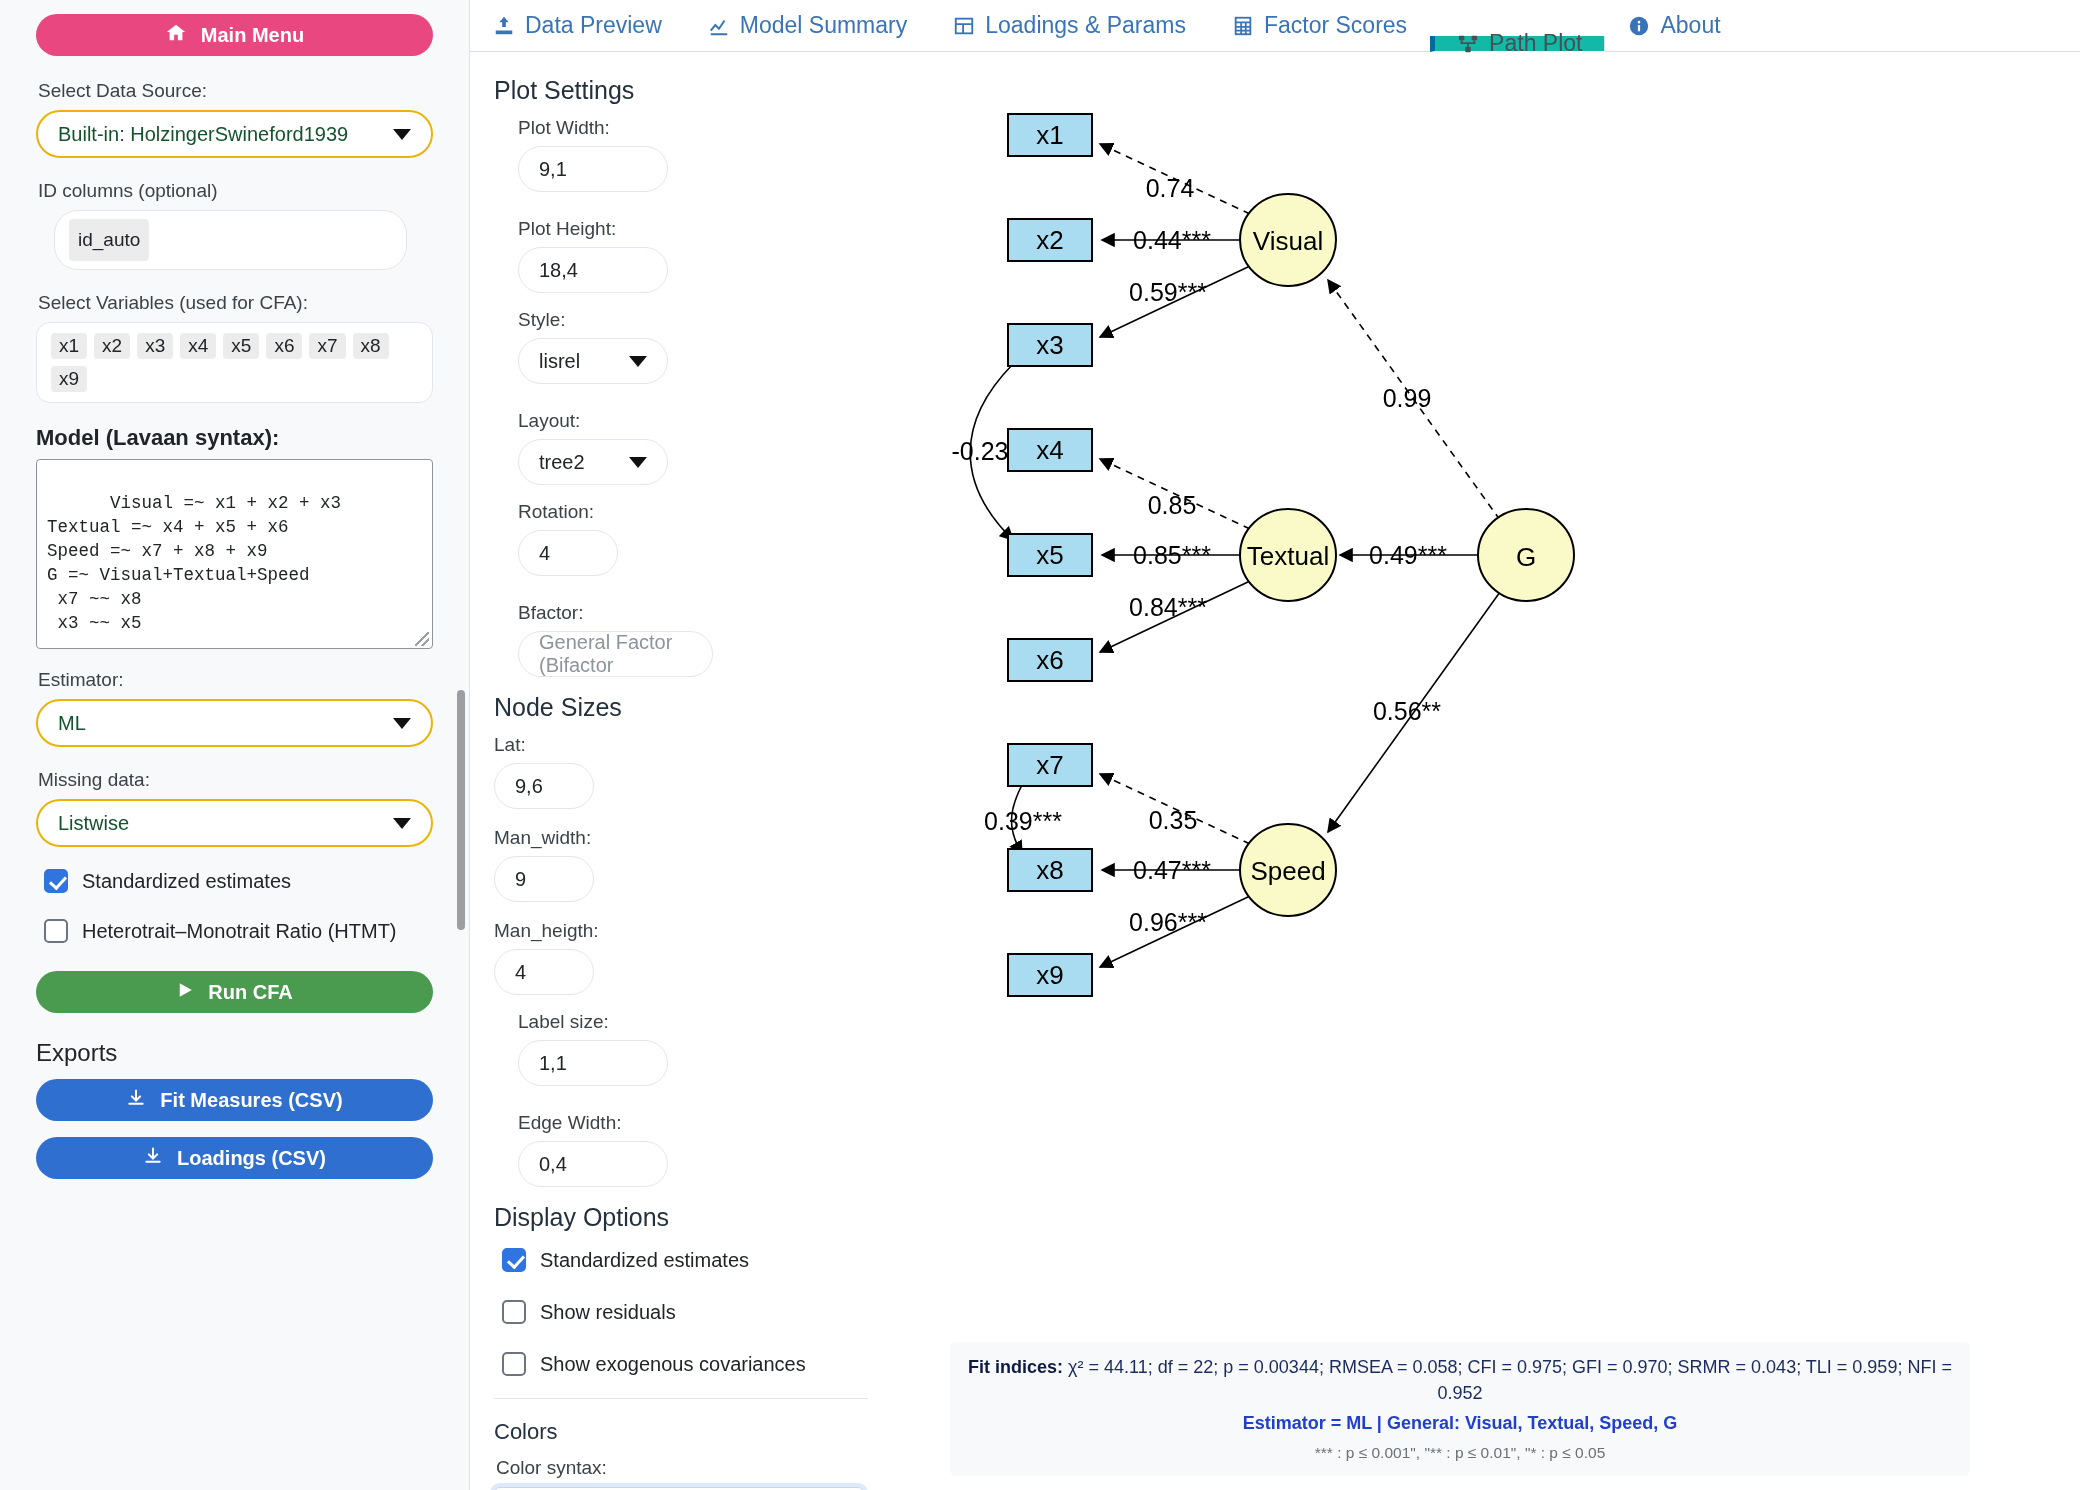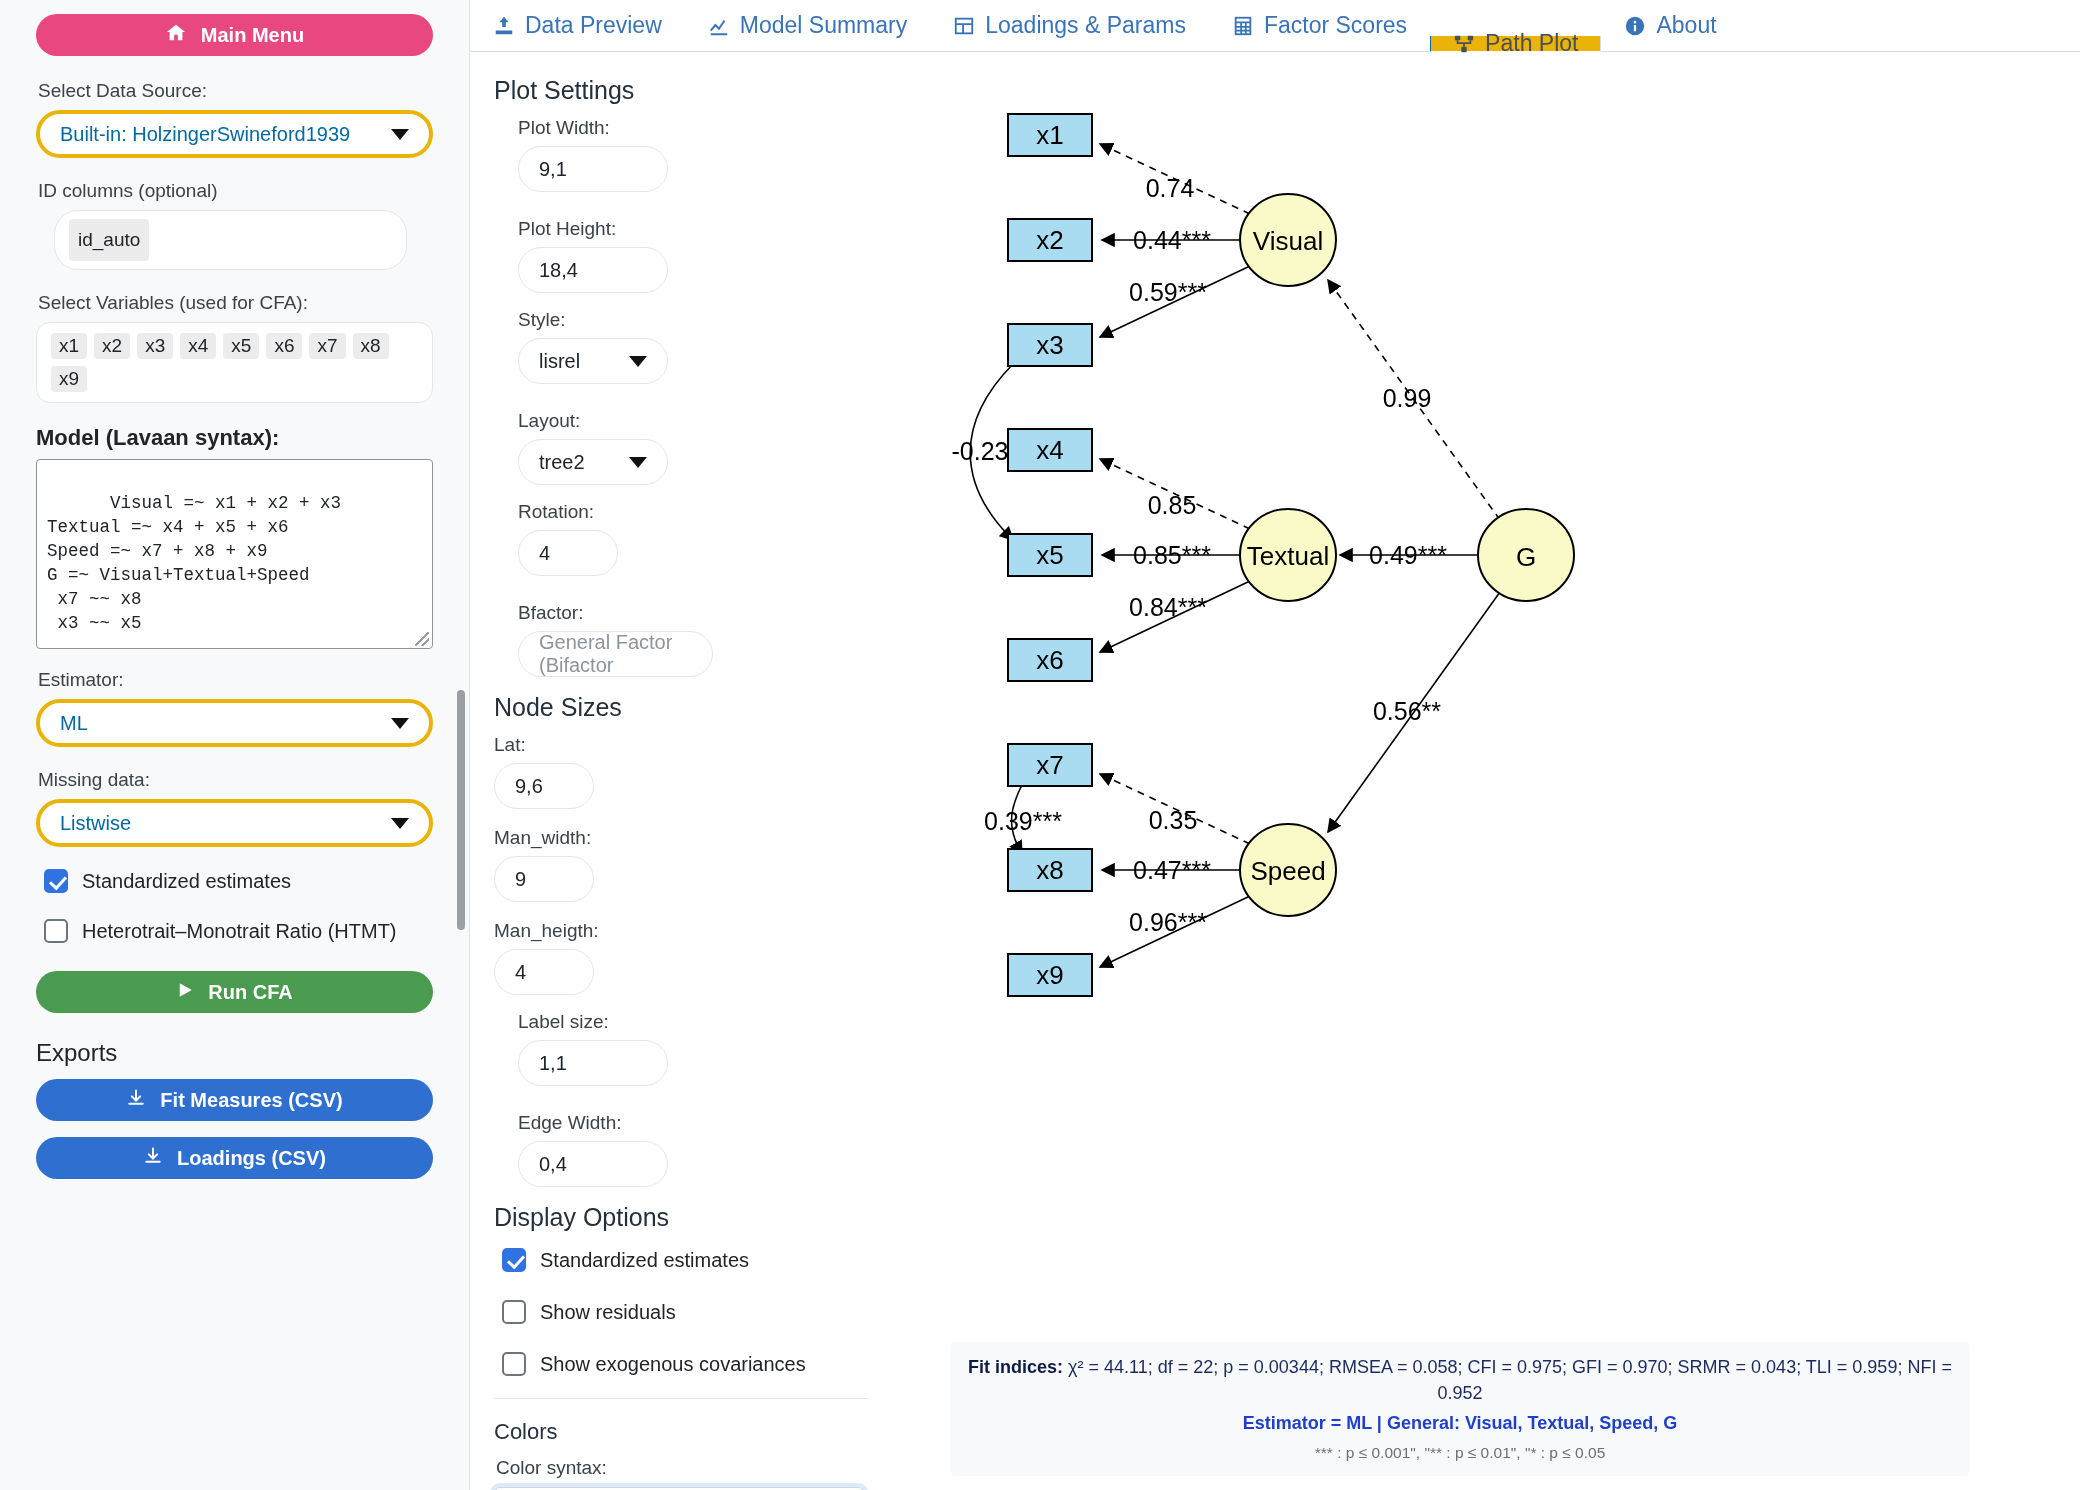--- a/index.html
+++ b/index.html
@@ -28,23 +28,23 @@
     border:none; border-radius:21px;
     font-size:20px; font-weight:bold;
     cursor:pointer;
     margin-bottom:24px;
   }
   .field-label { font-size:19px; color:#3b4248; margin:0 0 8px 2px; }
   .bold-label { font-size:22px; color:#212529; font-weight:bold; margin:0 0 8px 0; }
 
   .select-box {
     width:100%; height:48px;
-    background:#fff; border:4px solid #eab308; border-radius:24px;
+    background:#fff; border:2px solid #eab308; border-radius:24px;
     display:flex; align-items:center; padding:0 20px;
-    font-size:20px; color:#0369a1;
+    font-size:20px; color:#14532d;
     margin-bottom:22px; cursor:pointer;
   }
   .select-box .txt { flex:1; white-space:nowrap; overflow:hidden; }
   .caret-down {
     width:0;height:0;border-left:9px solid transparent;border-right:9px solid transparent;
     border-top:11px solid #111; margin-left:8px;
   }
   .caret-up {
     width:0;height:0;border-left:9px solid transparent;border-right:9px solid transparent;
     border-bottom:11px solid #111; margin-left:8px;
@@ -123,22 +123,22 @@
     border-bottom:1px solid #dddddd; background:#fff;
   }
   .tab {
     display:flex; align-items:center; gap:10px;
     padding:0 22px; font-size:23px; color:#3a74b8;
     cursor:pointer; white-space:nowrap;
     border-left:1px solid transparent; border-right:1px solid transparent;
   }
   .tab.active {
     color:#4a4f55;
-    border-left:1px solid #0369a1; border-right:1px solid #dddddd;
-    border-bottom:1px solid #fff; margin-bottom:-1px; background:#eab308;margin-top:36px;
+    border-left:5px solid #0369a1; border-right:1px solid #dddddd;
+    border-bottom:1px solid #fff; margin-bottom:-1px; background:#14b8a6;margin-top:36px;
   }
   .tab .ic { display:inline-flex; align-items:center; }
 
   .panes { display:flex; height:1438px; }
   .settings {
     width:420px; padding:24px 0 0 24px; position:relative;
   }
   .sec-title { font-size:25px; color:#25303d; margin:0 0 12px 0; }
   .grp { margin-left:24px; }
   .row2 { display:flex; gap:26px; margin-bottom:16px;flex-direction:column; }

